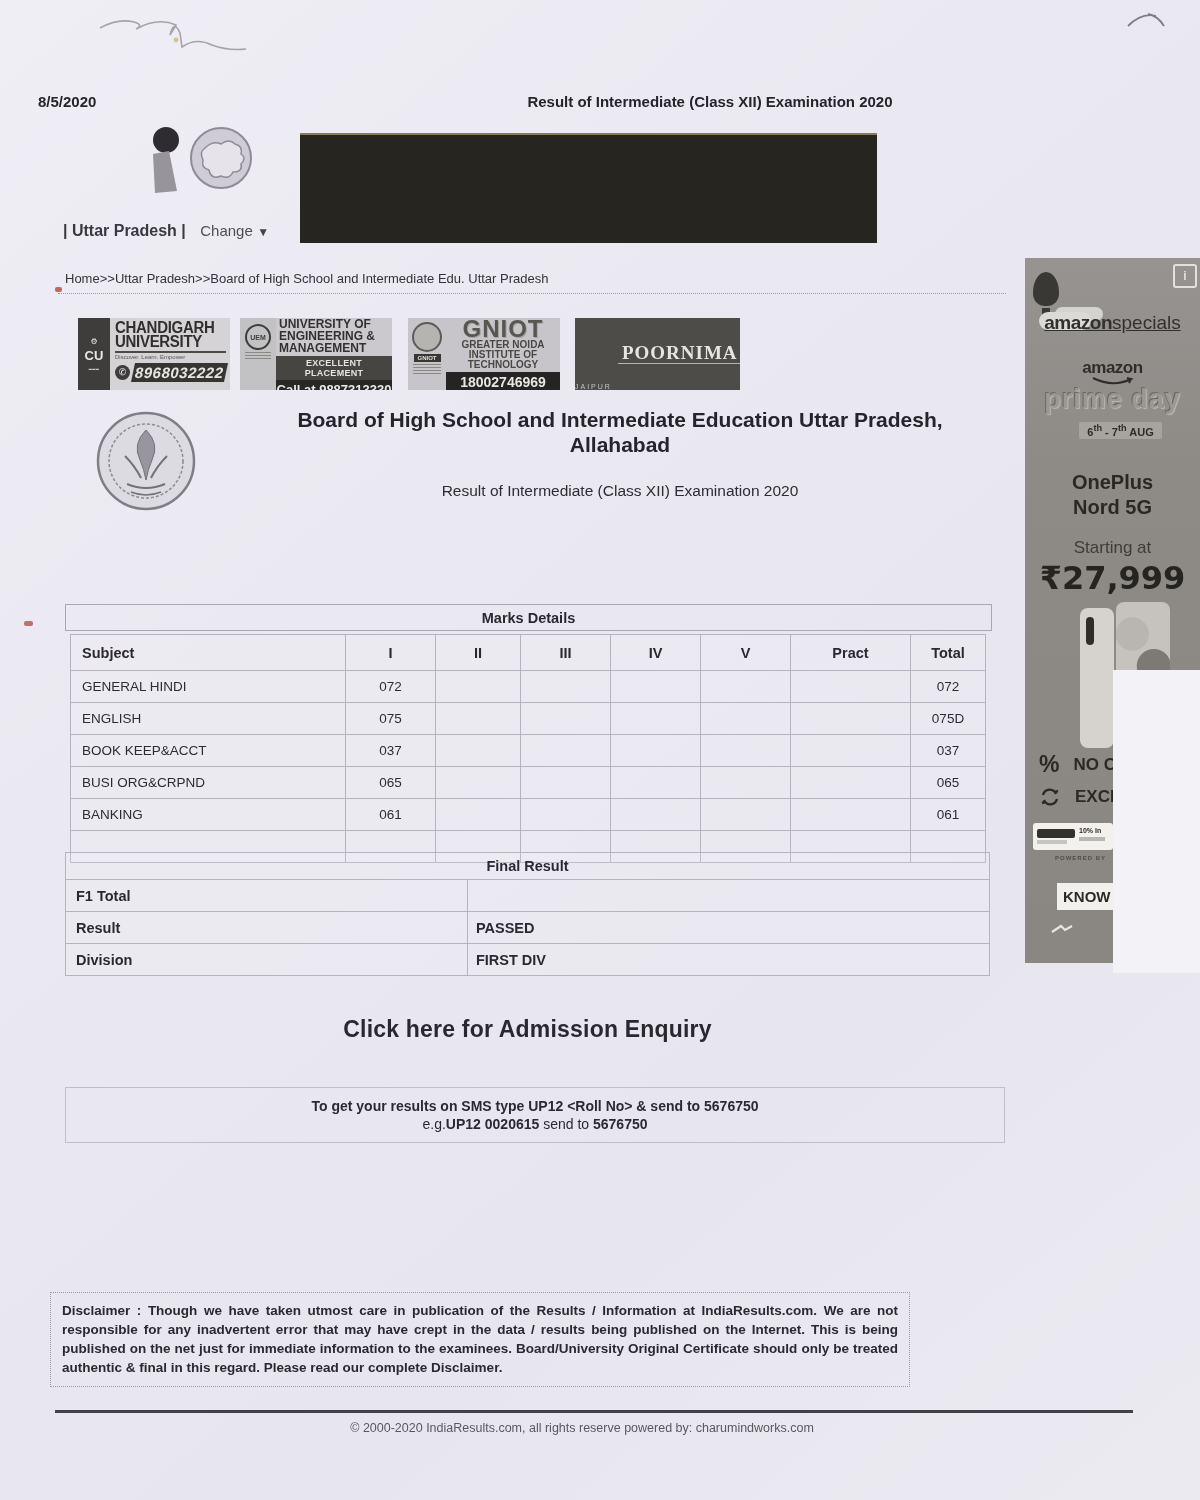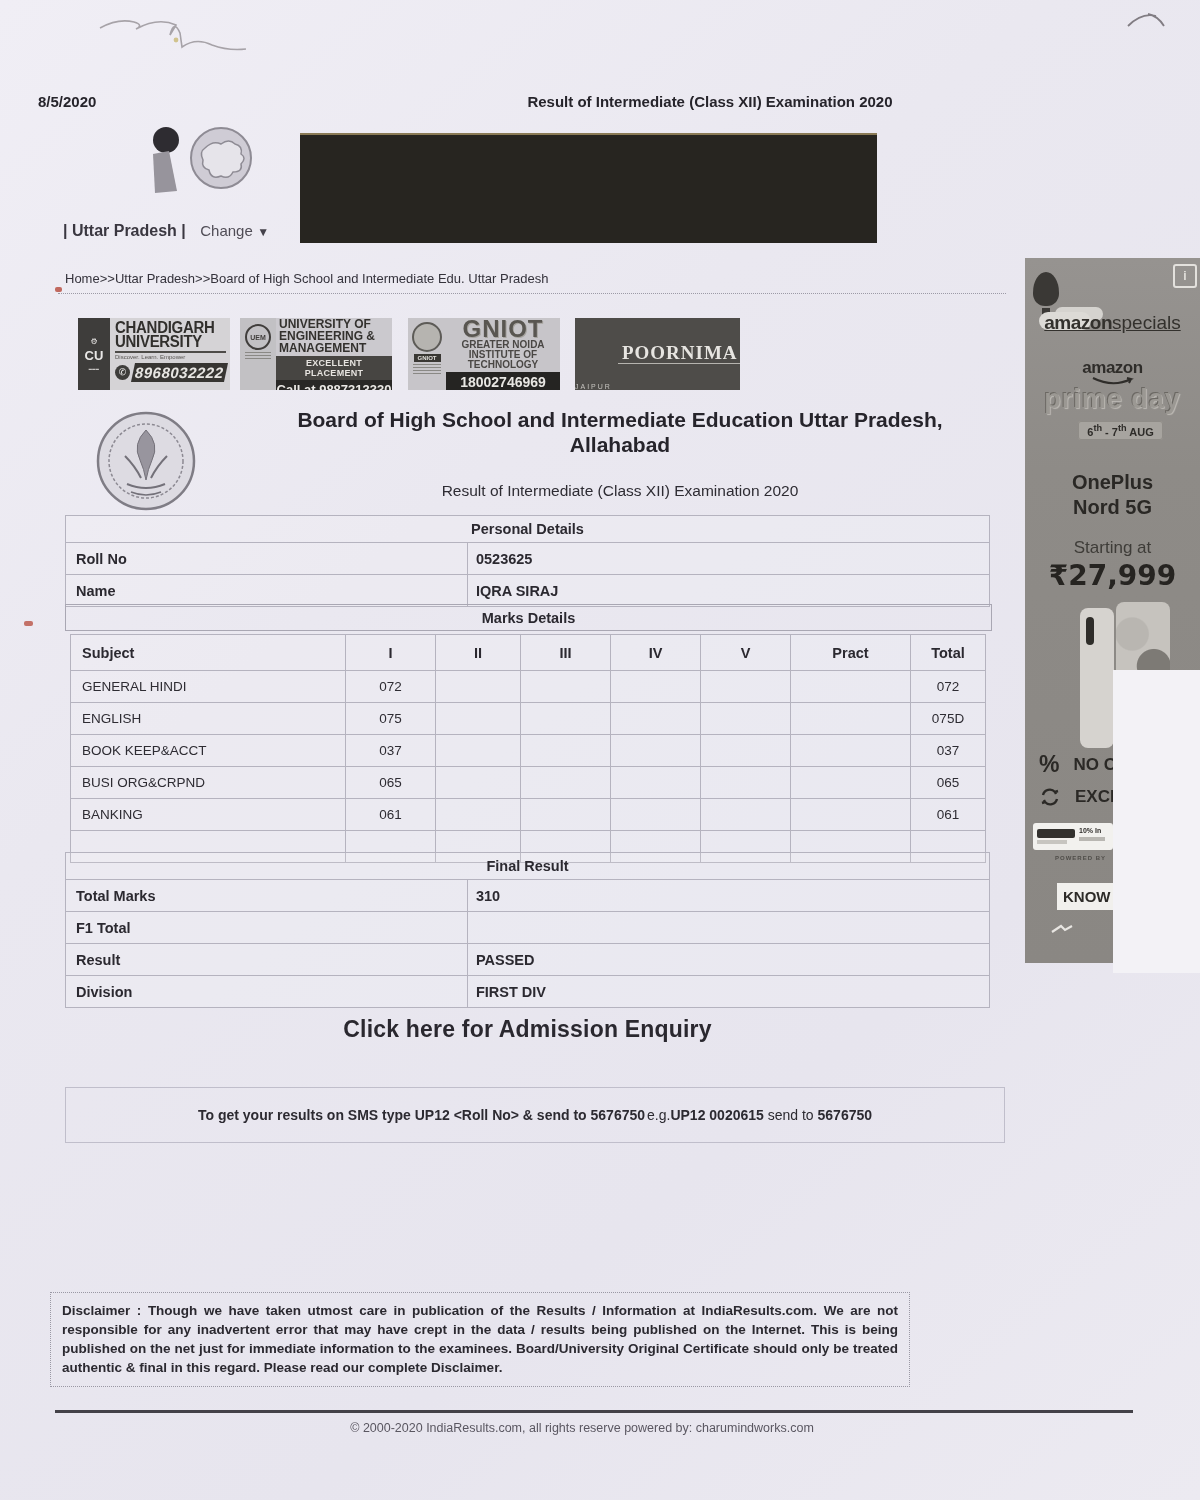--- a/index.html
+++ b/index.html
@@ -95,21 +95,21 @@
   .t-personal{left:65px;top:515px;width:925px;}
   .t-marks-hdr{left:65px;top:604px;width:925px;height:25px;border:1px solid #a9a7b3;
                display:flex;align-items:center;justify-content:center;font-size:14.5px;font-weight:bold;color:#2b2930;}
   .t-marks{left:70px;top:634px;width:915px;}
   .t-final{left:65px;top:852px;width:925px;}
 
   .admission{left:65px;top:1016px;width:925px;text-align:center;font-size:23px;font-weight:bold;color:#2a282f;letter-spacing:.2px;}
   .admission a{color:#2a282f;text-decoration:none;cursor:pointer;}
 
   .sms-box{left:65px;top:1087px;width:938px;height:54px;border:1px solid #c0becb;
-           display:flex;flex-direction:row;align-items:center;justify-content:center;gap:2px;
+           display:flex;flex-direction:column;align-items:center;justify-content:center;gap:2px;
            font-size:14px;color:#2c2a31;}
   .sms-l1{font-weight:600;}
   .sms-l2 b{font-weight:800;}
 
   .disclaimer{left:50px;top:1292px;width:836px;border:1px dotted #9a98a4;padding:8px 11px;
               font-size:13.5px;font-weight:bold;line-height:1.42;color:#2b2930;text-align:justify;}
 
   .foot-rule{left:55px;top:1410px;width:1078px;height:3px;background:#434148;}
   .foot-text{left:43px;top:1421px;width:1078px;text-align:center;font-size:12.5px;color:#5a5761;}
 
@@ -128,21 +128,21 @@
   .az-specials b{font-weight:800;letter-spacing:-.5px;}
   .az-brand{top:100px;font-size:17px;font-weight:800;letter-spacing:-.5px;}
   .az-smile{position:absolute;left:66px;top:118px;width:44px;height:10px;}
   .az-prime{top:126px;font-size:27px;font-weight:800;letter-spacing:1px;color:#9b9893;
             text-shadow:-1px -1px 0 #6b6863,1px 1px 1px #bcb9b4;}
   .az-badge{top:163px;margin-left:8px;}
   .az-badge span.pill{display:inline-block;background:#a7a49f;border-radius:3px;padding:2px 9px;
             font-size:11px;font-weight:bold;color:#2e2c29;box-shadow:inset 0 0 0 1px #8f8c87;}
   .az-prod{top:212px;font-size:20px;line-height:25px;font-weight:800;color:#2a2825;}
   .az-start{top:280px;font-size:17px;color:#3e3c38;}
-  .az-price{top:301px;font-size:28px;font-weight:800;color:#262421;font-family:"DejaVu Sans",sans-serif;}
+  .az-price{top:301px;font-size:32px;font-weight:800;color:#262421;font-family:"DejaVu Sans",sans-serif;}
   .az-phone1{position:absolute;left:55px;top:350px;width:34px;height:140px;background:#d6d3cf;border-radius:8px;}
   .az-cam{position:absolute;left:6px;top:9px;width:8px;height:28px;background:#2f2d2a;border-radius:4px;}
   .az-phone2{position:absolute;left:91px;top:344px;width:54px;height:160px;border-radius:8px;
              background:radial-gradient(circle at 30% 20%,#b9b6b1 0 12%,transparent 13%),
                         radial-gradient(circle at 70% 40%,#7d7a75 0 16%,transparent 17%),
                         radial-gradient(circle at 45% 70%,#a5a29d 0 20%,transparent 21%),#c6c3be;}
   .az-offer{position:absolute;left:14px;display:flex;align-items:center;gap:14px;font-weight:800;color:#2b2926;}
   .az-o1{top:493px;font-size:17px;}
   .az-o1 .pc{font-size:23px;}
   .az-o2{top:528px;font-size:17px;}
@@ -262,39 +262,20 @@
     <path d="M30,46 q10,10 16,22 M72,46 q-10,10 -16,22" fill="none" stroke="#5f5c65" stroke-width="2"></path>
     <path d="M32,74 q19,8 38,0" fill="none" stroke="#5f5c65" stroke-width="2"></path>
     <path d="M36,82 q15,6 30,0" fill="none" stroke="#5f5c65" stroke-width="1.5"></path>
   </svg>
   <div class="abs board-title">
     <div>Board of High School and Intermediate Education Uttar Pradesh,</div>
     <div>Allahabad</div>
   </div>
   <div class="abs board-sub">Result of Intermediate (Class XII) Examination 2020</div>
 
-  <table class="abs kv boxed t-personal">
-    <colgroup>
-        <col style="width:43.5%">
-        <col style="width:56.5%">
-      </colgroup>
-    <tbody>
-        <tr>
-          <td class="sec-h" colspan="2">Personal Details</td>
-        </tr>
-    <tr>
-      <td class="lab">Roll No</td>
-      <td class="val">0523625</td>
-    </tr>
-    <tr>
-      <td class="lab">Name</td>
-      <td class="val">IQRA SIRAJ</td>
-    </tr>
-  </tbody>
-    </table>
 
   <div class="abs t-marks-hdr">Marks Details</div>
 
   <table class="abs marks boxed t-marks">
     <colgroup>
       <col style="width:275px">
         <col style="width:90px">
         <col style="width:85px">
         <col style="width:90px">
       <col style="width:90px">
@@ -379,24 +360,20 @@
   <table class="abs kv boxed t-final">
     <colgroup>
         <col style="width:43.5%">
         <col style="width:56.5%">
       </colgroup>
     <tbody>
         <tr>
           <td class="sec-h" colspan="2">Final Result</td>
         </tr>
     <tr>
-      <td class="lab">Total Marks</td>
-      <td class="val">310</td>
-    </tr>
-    <tr>
       <td class="lab">F1 Total</td>
       <td class="val"></td>
     </tr>
     <tr>
       <td class="lab">Result</td>
       <td class="val">PASSED</td>
     </tr>
     <tr>
       <td class="lab">Division</td>
       <td class="val">FIRST DIV</td>

